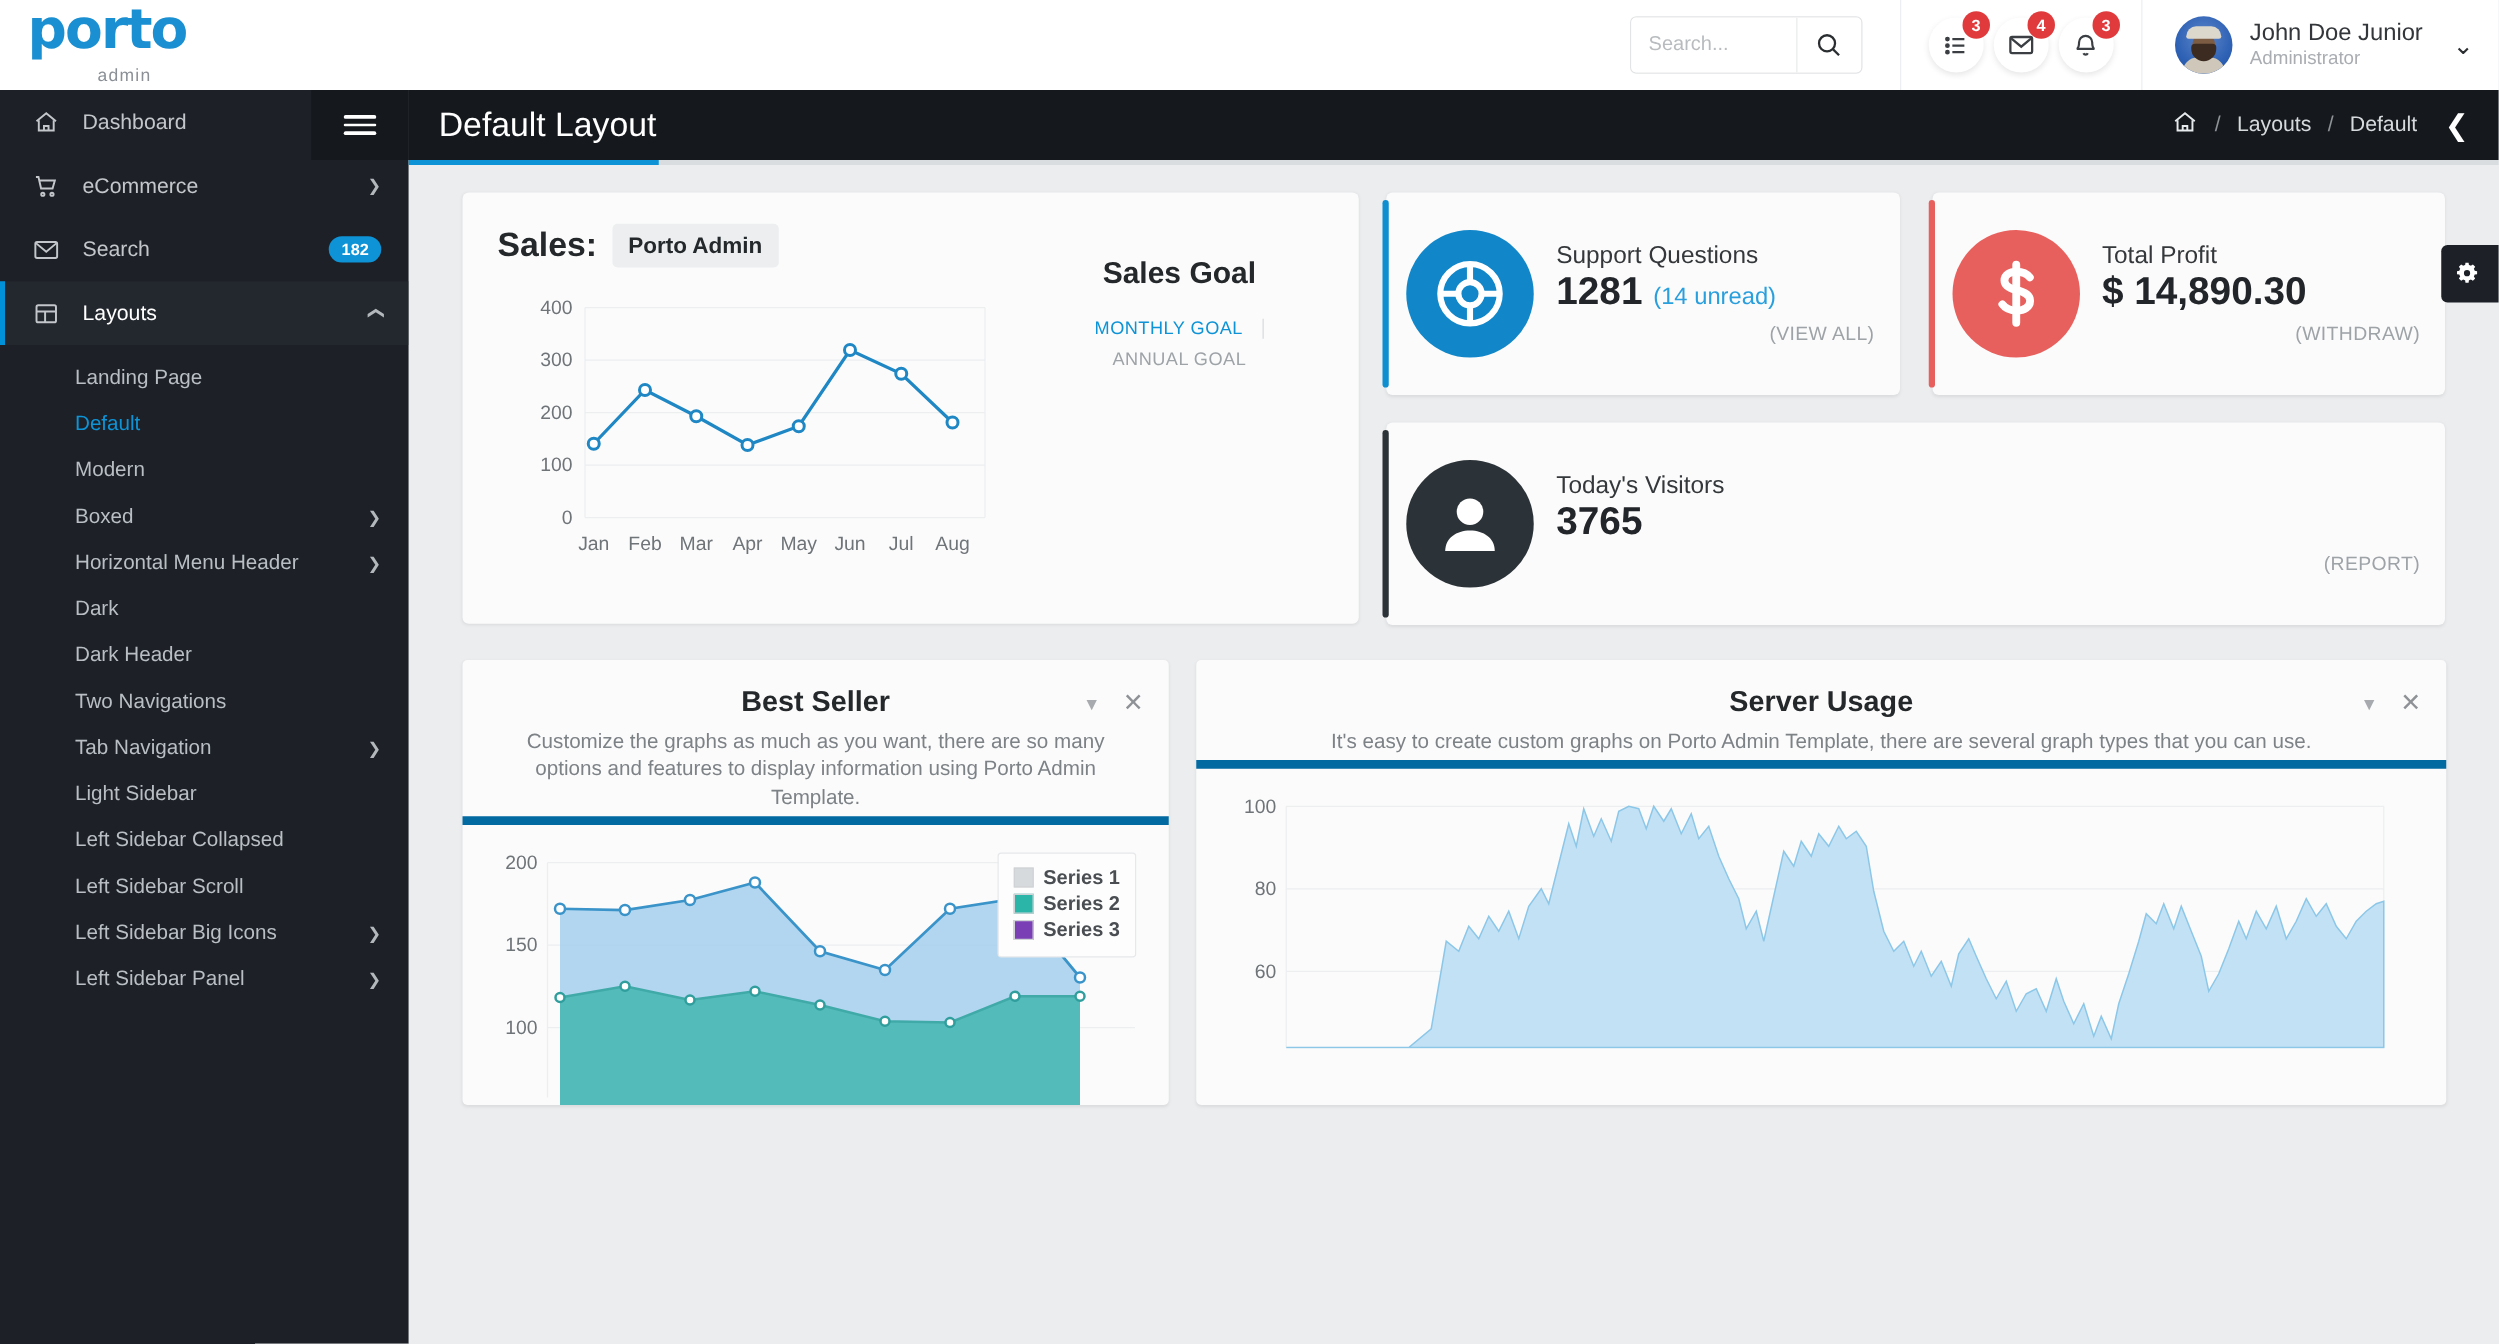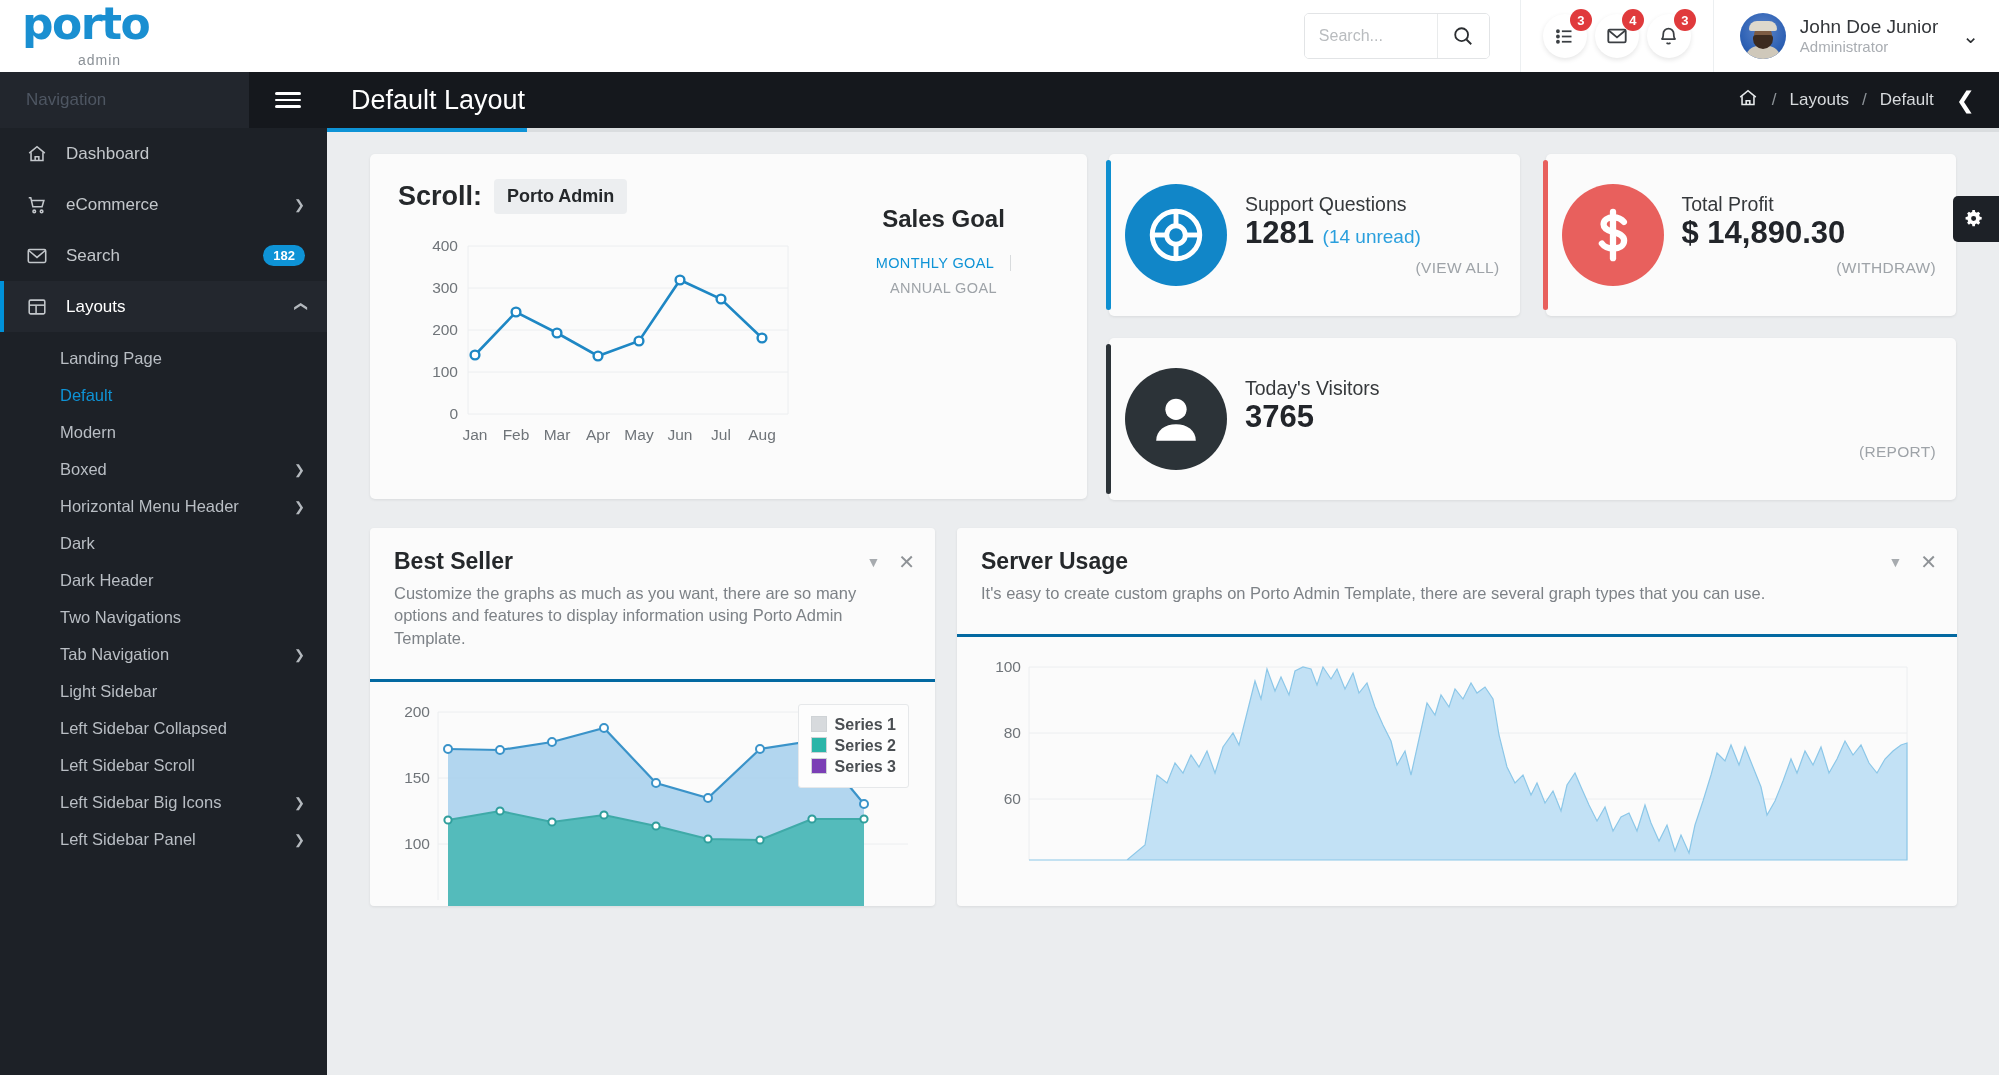--- a/index.html
+++ b/index.html
@@ -181,21 +181,21 @@
   .stat-label { font-size: 19.5px; color: #35383b; line-height: 1.15; }
   .stat-value { font-size: 31px; font-weight: 700; color: #22252a; line-height: 1.15; }
   .stat-sub { color: #2a9fdd; font-size: 19px; font-weight: 400; }
   .stat-link { text-align: right; color: #9ea3a8; font-size: 15.5px; letter-spacing: .3px; margin-top: 8px;}
 
   
   .row2 { display: flex; gap: 22px; margin-top: 28px; }
   .panel { background: #fbfbfb; border-radius: 4px; box-shadow: 0 1px 3px rgba(0,0,0,.08); }
   .panel.left { width: 565px; }
   .panel.right { flex: 1; }
-  .panel-head { padding: 20px 24px 30px 24px; border-bottom: 3px solid #0369a1; position: relative; }
+  .panel-head { padding: 20px 24px 4px 24px; border-bottom: 7px solid #0369a1; position: relative; text-align: center; }
   .panel-title { font-size: 23px; font-weight: 700; color: #25282b; }
   .panel-desc { font-size: 16.5px; color: #7d8287; margin-top: 7px; line-height: 1.35; }
   .panel-tools { position: absolute; right: 20px; top: 22px; display: flex; gap: 18px; align-items:center; }
   .tool { color: #a7abaf; cursor: pointer; font-size: 14px; }
   .tool.close { font-size: 20px; color: #8e9296; }
   .panel-body { padding: 18px 20px 0 20px; height: 224px; overflow: hidden; position: relative; }
 
   .axis-label { font-size: 15.5px; fill: #6f7479; font-family: "Liberation Sans", sans-serif; }
   .legend-box {
     position: absolute; right: 26px; top: 22px; background: #fdfdfd;
@@ -275,21 +275,20 @@
       </div>
       <div>
         <div class="user-name">John Doe Junior</div>
         <div class="user-role">Administrator</div>
       </div>
       <div class="caret-dn">⌄</div>
     </div>
   </div>
 
   <div class="sidebar">
-    <div class="nav-head">Navigation</div>
 
     <div class="nav-item">
       <span class="ico">
         <svg width="22" height="22" viewBox="0 0 24 24" fill="none" stroke="currentColor" stroke-width="1.7">
           <path d="M3.5 11L12 4l8.5 7"></path>
             <path d="M5.5 10v9h13v-9"></path>
             <path d="M10 19v-4h4v4"></path>
         </svg>
       </span>
       <span class="nav-label">Dashboard</span>
@@ -416,21 +415,21 @@
     </svg>
   </div>
 
   <div class="main">
 
     <div class="row1">
 
       <div class="card sales-card">
         <div class="sales-left">
           <div class="sales-title-row">
-            <div class="sales-title">Scroll:</div>
+            <div class="sales-title">Sales:</div>
             <div class="sales-tag">Porto Admin</div>
           </div>
           <div class="chart-area">
             <svg width="400" height="230" viewBox="0 0 400 230">
               <g stroke="#eceef0" stroke-width="1">
                 <line x1="70" y1="10" x2="390" y2="10"></line>
                 <line x1="70" y1="52" x2="390" y2="52"></line>
                 <line x1="70" y1="94" x2="390" y2="94"></line>
                 <line x1="70" y1="136" x2="390" y2="136"></line>
                 <line x1="70" y1="178" x2="390" y2="178"></line>

